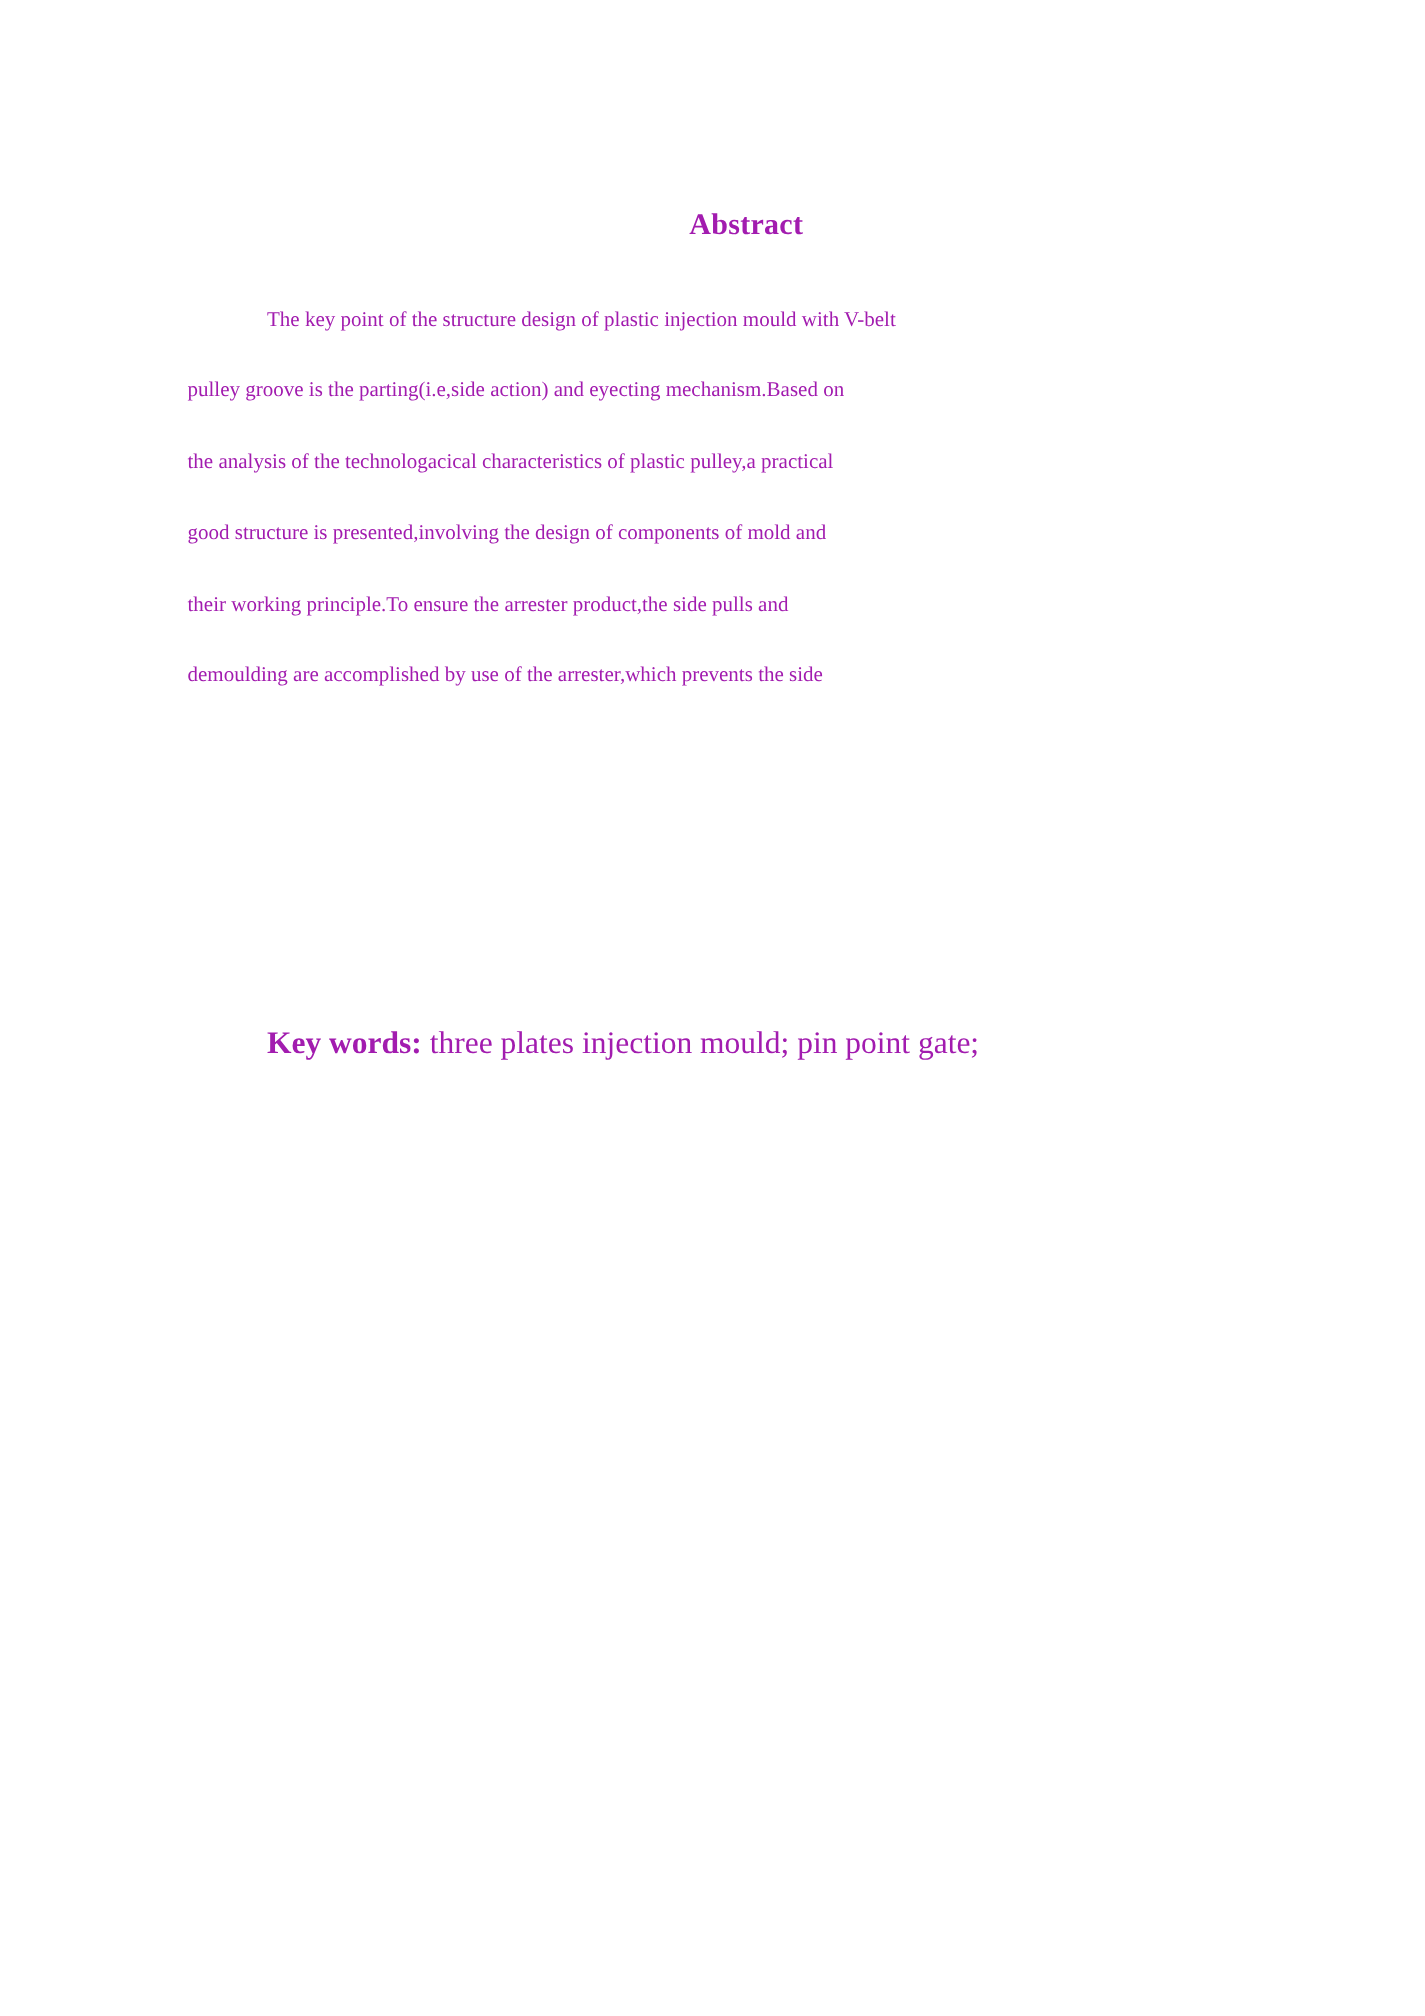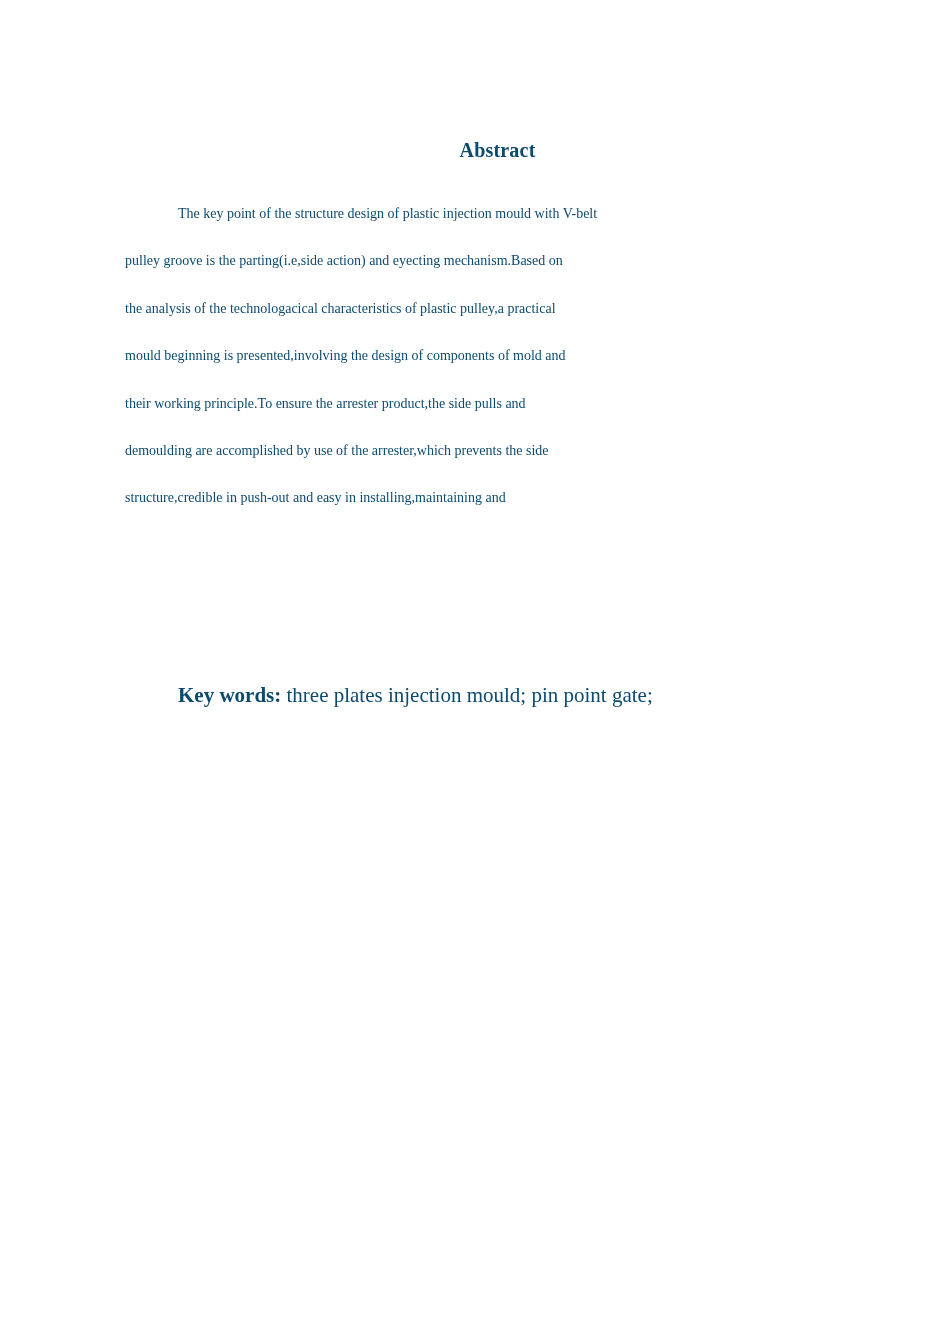--- a/index.html
+++ b/index.html
@@ -6,21 +6,21 @@
     margin: 0;
     padding: 0;
     background: #ffffff;
   }
   .page {
     position: relative;
     width: 950px;
     height: 1344px;
     background: #ffffff;
     font-family: "Liberation Serif", serif;
-    color: #0c4a6e;
+    color: #a21caf;
     overflow: hidden;
   }
   .doc-title {
     position: absolute;
     top: 139px;
     left: 125px;
     width: 745px;
     text-align: center;
     font-size: 20px;
     font-weight: 700;
@@ -59,23 +59,22 @@
 <body>
 
 <div class="page">
 
   <div class="doc-title">Abstract</div>
 
   <div class="abstract">
     <div class="line indent">The key point of the structure design of plastic injection mould with V-belt</div>
     <div class="line">pulley groove is the parting(i.e,side action) and eyecting mechanism.Based on</div>
     <div class="line">the analysis of the technologacical characteristics of plastic pulley,a practical</div>
-    <div class="line">mould beginning is presented,involving the design of components of mold and</div>
+    <div class="line">good structure is presented,involving the design of components of mold and</div>
     <div class="line">their working principle.To ensure the arrester product,the side pulls and</div>
     <div class="line">demoulding are accomplished by use of the arrester,which prevents the side</div>
-    <div class="line">structure,credible in push-out and easy in installing,maintaining and</div>
   </div>
 
   <div class="keywords">
     <span class="kw-label">Key words:</span><span> three plates injection mould; pin point gate;</span>
   </div>
 
 </div>
 
 </body></html>

